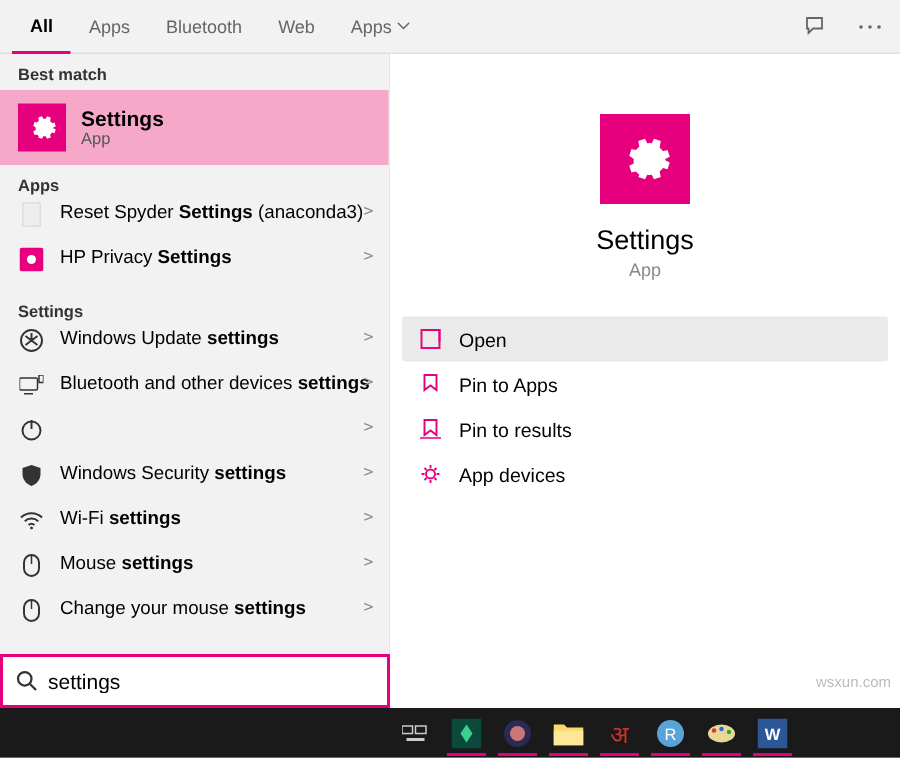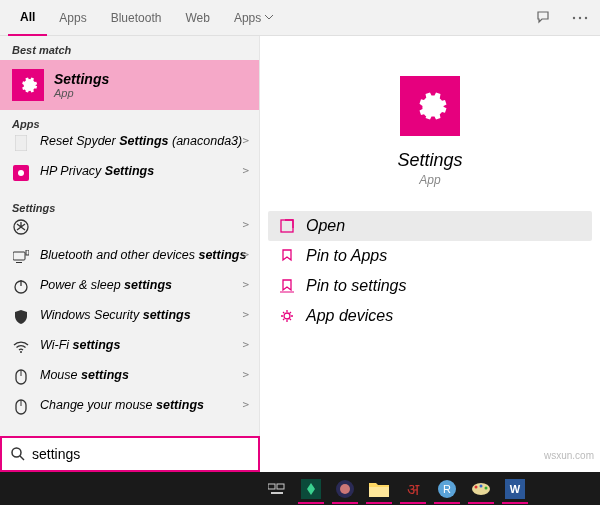--- a/index.html
+++ b/index.html
@@ -3,40 +3,40 @@
 <meta charset="utf-8">
 <style>
 * { margin: 0; padding: 0; box-sizing: border-box; font-family: 'Segoe UI', sans-serif; }
 body { width: 600px; height: 505px; background: #fff; overflow: hidden; position: relative; }
 .start { width: 600px; height: 472px; background: #8b5cf6; display: flex; flex-direction: column; }
 .tabs { display: flex; align-items: center; height: 36px; padding: 0 8px; background: #f2f2f2; border-bottom: 1px solid #e0e0e0; }
 .tab { padding: 0 12px; height: 36px; display: flex; align-items: center; font-size: 12px; color: #666; cursor: pointer; }
 .tab.active { color: #000; border-bottom: 2px solid #e6007e; font-weight: 600; }
 .tabs-right { margin-left: auto; display: flex; gap: 12px; }
 .icon-btn { width: 24px; height: 24px; display: flex; align-items: center; justify-content: center; color: #666; cursor: pointer; }
-.main { flex: 1; display: flex; overflow: hidden; font-style: italic; }
+.main { flex: 1; display: flex; overflow: hidden; }
 .left { width: 260px; background: #f2f2f2; overflow-y: auto; border-right: 1px solid #e5e5e5; }
 .right { flex: 1; background: #fff; display: flex; flex-direction: column; }
 .section-header { font-size: 11px; font-weight: 600; padding: 8px 12px 4px; color: #333; }
 .best-match { display: flex; align-items: center; background: #f5a8c8; height: 50px; padding: 0 12px; cursor: pointer; }
 .best-icon { width: 32px; height: 32px; background: #e6007e; display: flex; align-items: center; justify-content: center; margin-right: 10px; }
 .best-text .title { font-size: 14px; font-weight: 600; }
 .best-text .sub { font-size: 11px; color: #555; }
 .item { display: flex; align-items: flex-start; height: 30px; padding: 0 12px; cursor: pointer; font-size: 12.5px; position: relative; }
 .item-icon { width: 18px; height: 18px; margin-right: 10px; display: flex; align-items: center; justify-content: center; color: #333; }
 .item-label { flex: 1; white-space: nowrap; overflow: hidden; text-overflow: ellipsis; }
 .item-label b { font-weight: 600; }
 .chev { position: absolute; right: 10px; color: #888; font-size: 11px; font-family: monospace; }
 .item-sub { color: #888; font-size: 11px; margin-left: 4px; }
 .detail-head { display: flex; flex-direction: column; align-items: center; padding: 40px 0 24px; }
 .detail-icon { width: 60px; height: 60px; background: #e6007e; display: flex; align-items: center; justify-content: center; margin-bottom: 14px; }
 .detail-title { font-size: 18px; }
 .detail-sub { font-size: 12px; color: #888; margin-top: 2px; }
 .actions { padding: 0 8px; }
-.action { display: flex; align-items: center; height: 30px; padding: 0 10px; cursor: pointer; font-size: 16px; border-radius: 2px; }
+.action { display: flex; align-items: center; height: 30px; padding: 0 10px; cursor: pointer; font-size: 13px; border-radius: 2px; }
 .action.selected { background: #eaeaea; }
 .action-icon { width: 18px; margin-right: 10px; color: #e6007e; display: flex; align-items: center; justify-content: center; }
 .search-box { position: absolute; bottom: 33px; left: 0; width: 260px; height: 36px; background: #fff; border: 2px solid #e6007e; display: flex; align-items: center; padding: 0 8px; }
 .search-box .s-icon { width: 16px; margin-right: 6px; }
 .search-box input { border: none; outline: none; font-size: 14px; flex: 1; }
 .taskbar { position: absolute; bottom: 0; left: 0; width: 600px; height: 33px; background: #1a1a1a; display: flex; align-items: center; }
 .task-item { width: 34px; height: 33px; display: flex; align-items: center; justify-content: center; position: relative; cursor: pointer; }
 .task-underline::after { content:''; position:absolute; bottom:1px; left:4px; right:4px; height:2px; background:#e6007e; }
 .watermark { position: absolute; bottom: 44px; right: 6px; font-size: 10px; color: #bbb; }
 svg { display: block; }
@@ -108,41 +108,41 @@
         </div>
 
       <div class="section-header">Settings</div>
       <div id="settings-list">
           <div class="item">
             <span class="item-icon ">
               <svg width="16" height="16" viewBox="0 0 16 16">
                 <path d="M8 1a7 7 0 100 14A7 7 0 008 1zm0 2v5M4 5l8 6M4 11l8-6" fill="none" stroke="#333" stroke-width="1.3"></path>
               </svg>
             </span>
+            <span class="item-label">Windows Update <b>settings</b></span>
             <span class="chev">&gt;</span>
           </div>
           <div class="item">
             <span class="item-icon ">
               <svg width="16" height="14" viewBox="0 0 16 14">
                 <rect x="0" y="2" width="12" height="8" rx="1" fill="none" stroke="#333"></rect>
                 <rect x="3" y="12" width="6" height="1" fill="#333"></rect>
                 <rect x="13" y="0" width="3" height="5" fill="none" stroke="#333"></rect>
               </svg>
             </span>
             <span class="item-label">Bluetooth and other devices <b>settings</b></span>
             <span class="chev">&gt;</span>
           </div>
           <div class="item">
             <span class="item-icon ">
               <svg width="16" height="16" viewBox="0 0 16 16">
                 <circle cx="8" cy="8" r="6" fill="none" stroke="#333" stroke-width="1.3"></circle>
                 <line x1="8" y1="1" x2="8" y2="7" stroke="#333" stroke-width="1.3"></line>
               </svg>
             </span>
-            <span class="item-label">Power &amp; sleep <b>settings</b></span>
             <span class="chev">&gt;</span>
           </div>
           <div class="item">
             <span class="item-icon ">
               <svg width="16" height="16" viewBox="0 0 16 16">
                 <path d="M8 1l6 2v4c0 4-3 7-6 8-3-1-6-4-6-8V3z" fill="#333"></path>
               </svg>
             </span>
             <span class="item-label">Windows Security <b>settings</b></span>
             <span class="chev">&gt;</span>
@@ -222,21 +222,21 @@
             </span>
             <span>Pin to Apps</span>
           </div>
           <div class="action">
             <span class="action-icon">
               <svg width="14" height="14" viewBox="0 0 14 14">
                 <path d="M3 1v10l4-3 4 3V1z" fill="none" stroke="#e6007e" stroke-width="1.3"></path>
                 <line x1="0" y1="13" x2="14" y2="13" stroke="#e6007e"></line>
               </svg>
             </span>
-            <span>Pin to settings</span>
+            <span>Pin to results</span>
           </div>
           <div class="action">
             <span class="action-icon">
               <svg width="14" height="14" viewBox="0 0 14 14">
                 <circle cx="7" cy="7" r="3" fill="none" stroke="#e6007e" stroke-width="1.3"></circle>
                 <path d="M7 1v2M7 11v2M1 7h2M11 7h2M3 3l1.4 1.4M9.6 9.6L11 11M3 11l1.4-1.4M9.6 4.4L11 3" stroke="#e6007e" stroke-width="1.3"></path>
               </svg>
             </span>
             <span>App devices</span>
           </div>

